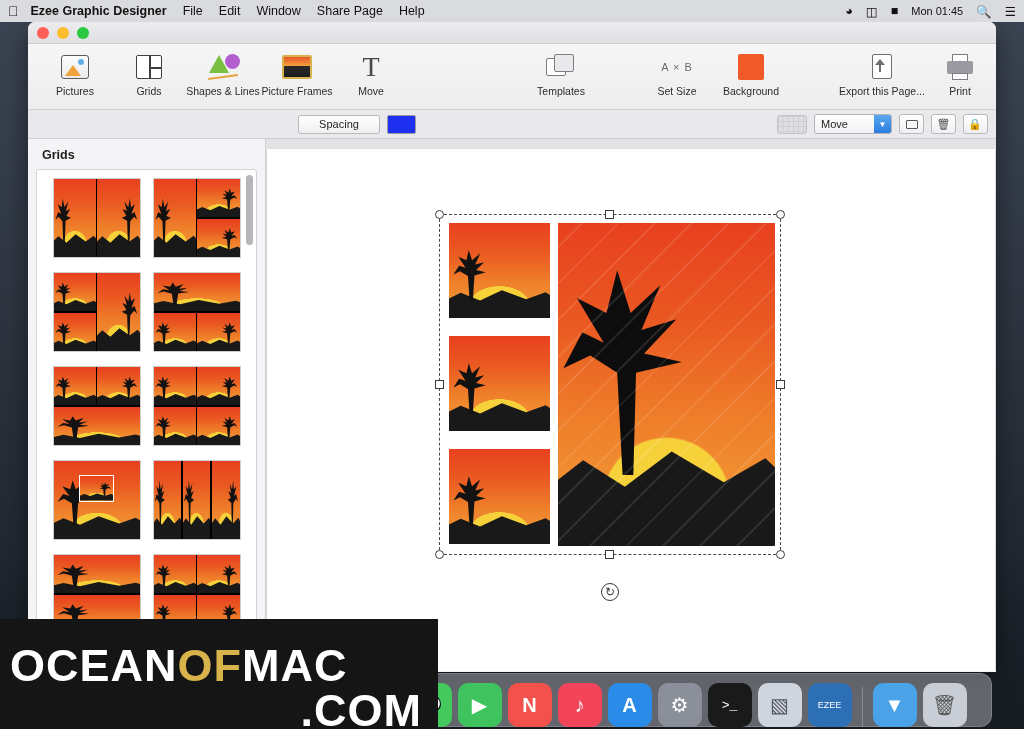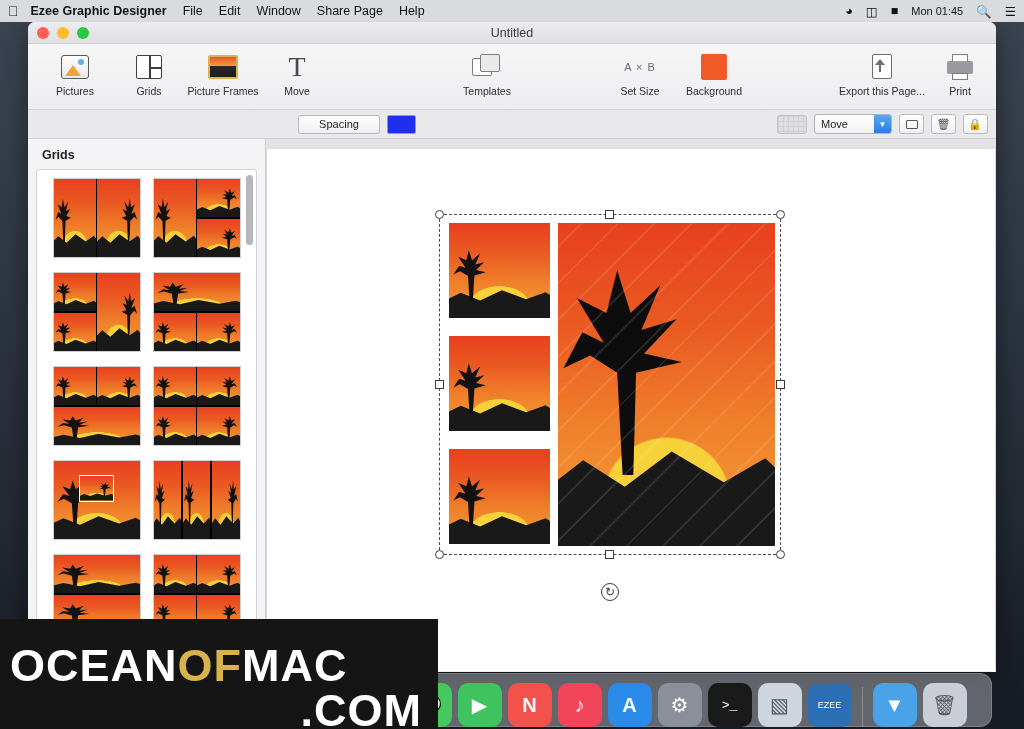--- a/index.html
+++ b/index.html
@@ -359,35 +359,44 @@
   </div>
 
   <div class="window">
 
     <div class="titlebar">
       <div class="traffic">
         <span class="dot red"></span>
         <span class="dot yellow"></span>
         <span class="dot green"></span>
       </div>
-      <div class="win-title">Untitled</div>
     </div>
 
     <div class="toolbar">
       <div class="tb-item">
         <span class="tb-icon">
             <span class="ic-pictures"></span>
           </span>
         <span class="tb-label">Pictures</span>
       </div>
       <div class="tb-item">
         <span class="tb-icon">
             <span class="ic-grids"></span>
           </span>
         <span class="tb-label">Grids</span>
+      </div>
+      <div class="tb-item">
+        <span class="tb-icon">
+          <span class="ic-shapes">
+              <span class="tri"></span>
+              <span class="circ"></span>
+              <span class="ln"></span>
+            </span>
+        </span>
+        <span class="tb-label">Shapes &amp; Lines</span>
       </div>
       <div class="tb-item">
         <span class="tb-icon">
             <span class="ic-frames"></span>
           </span>
         <span class="tb-label">Picture Frames</span>
       </div>
       <div class="tb-item">
         <span class="tb-icon">
             <span class="ic-text">T</span>

